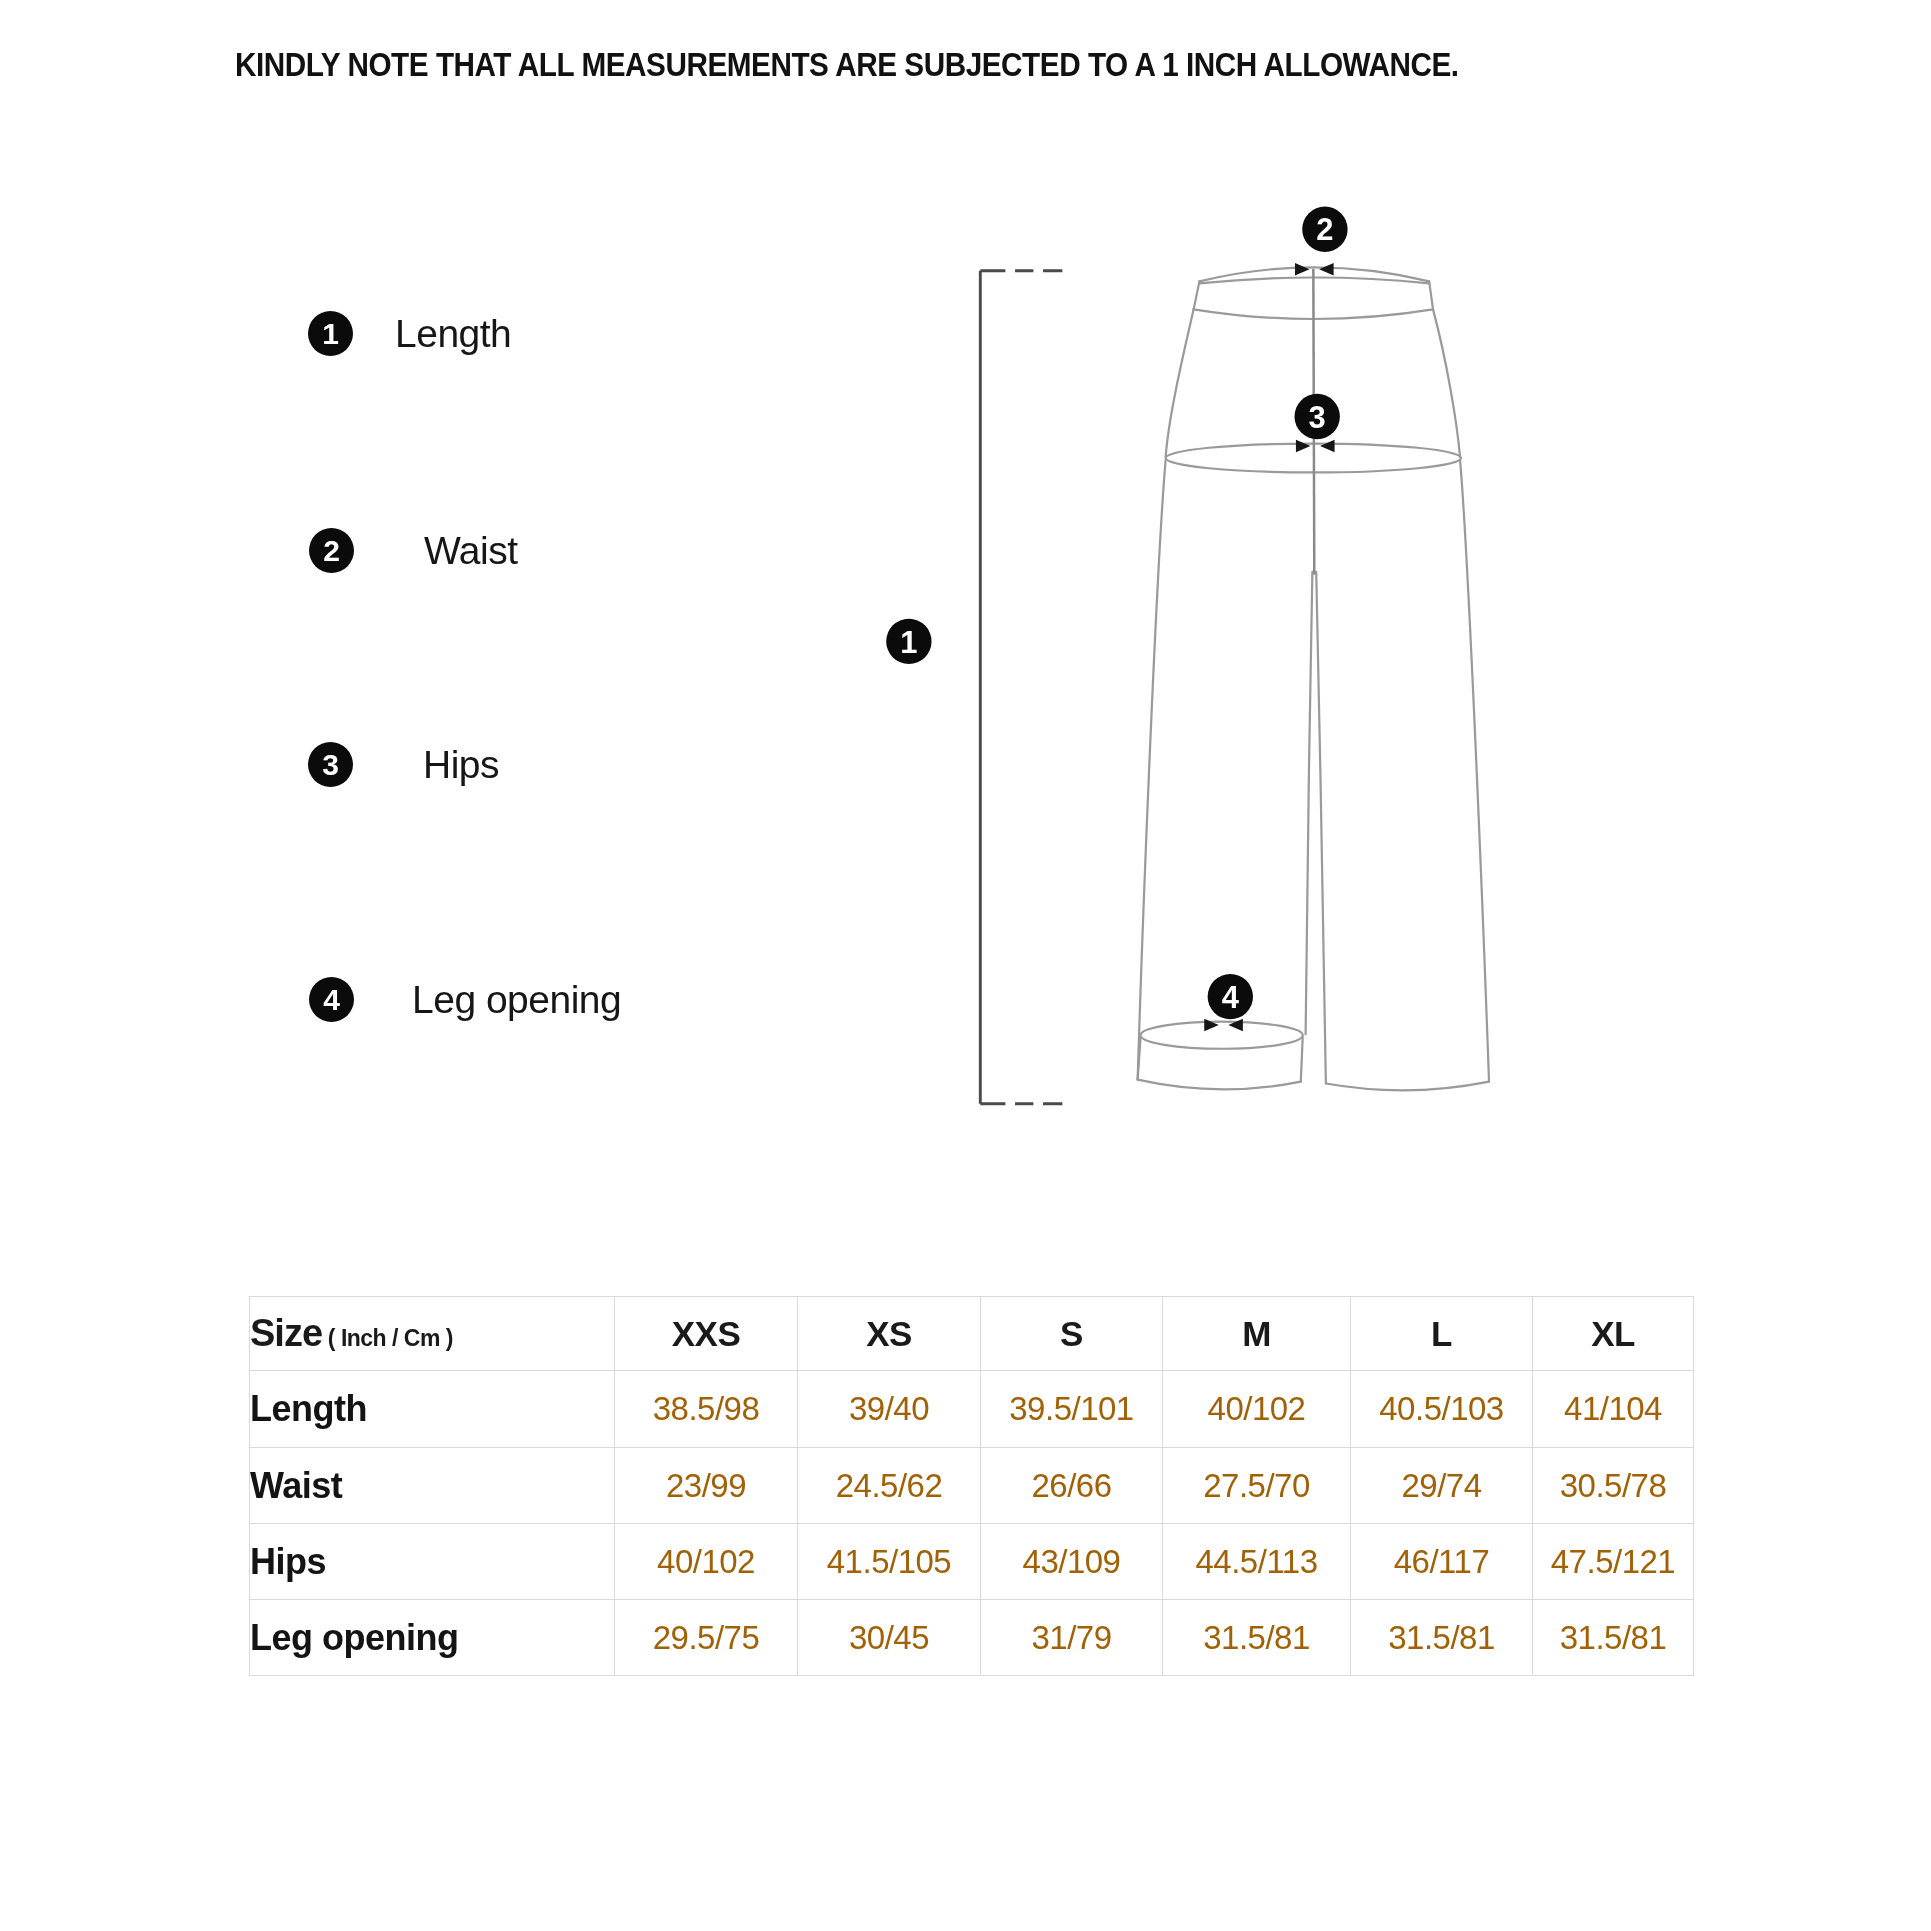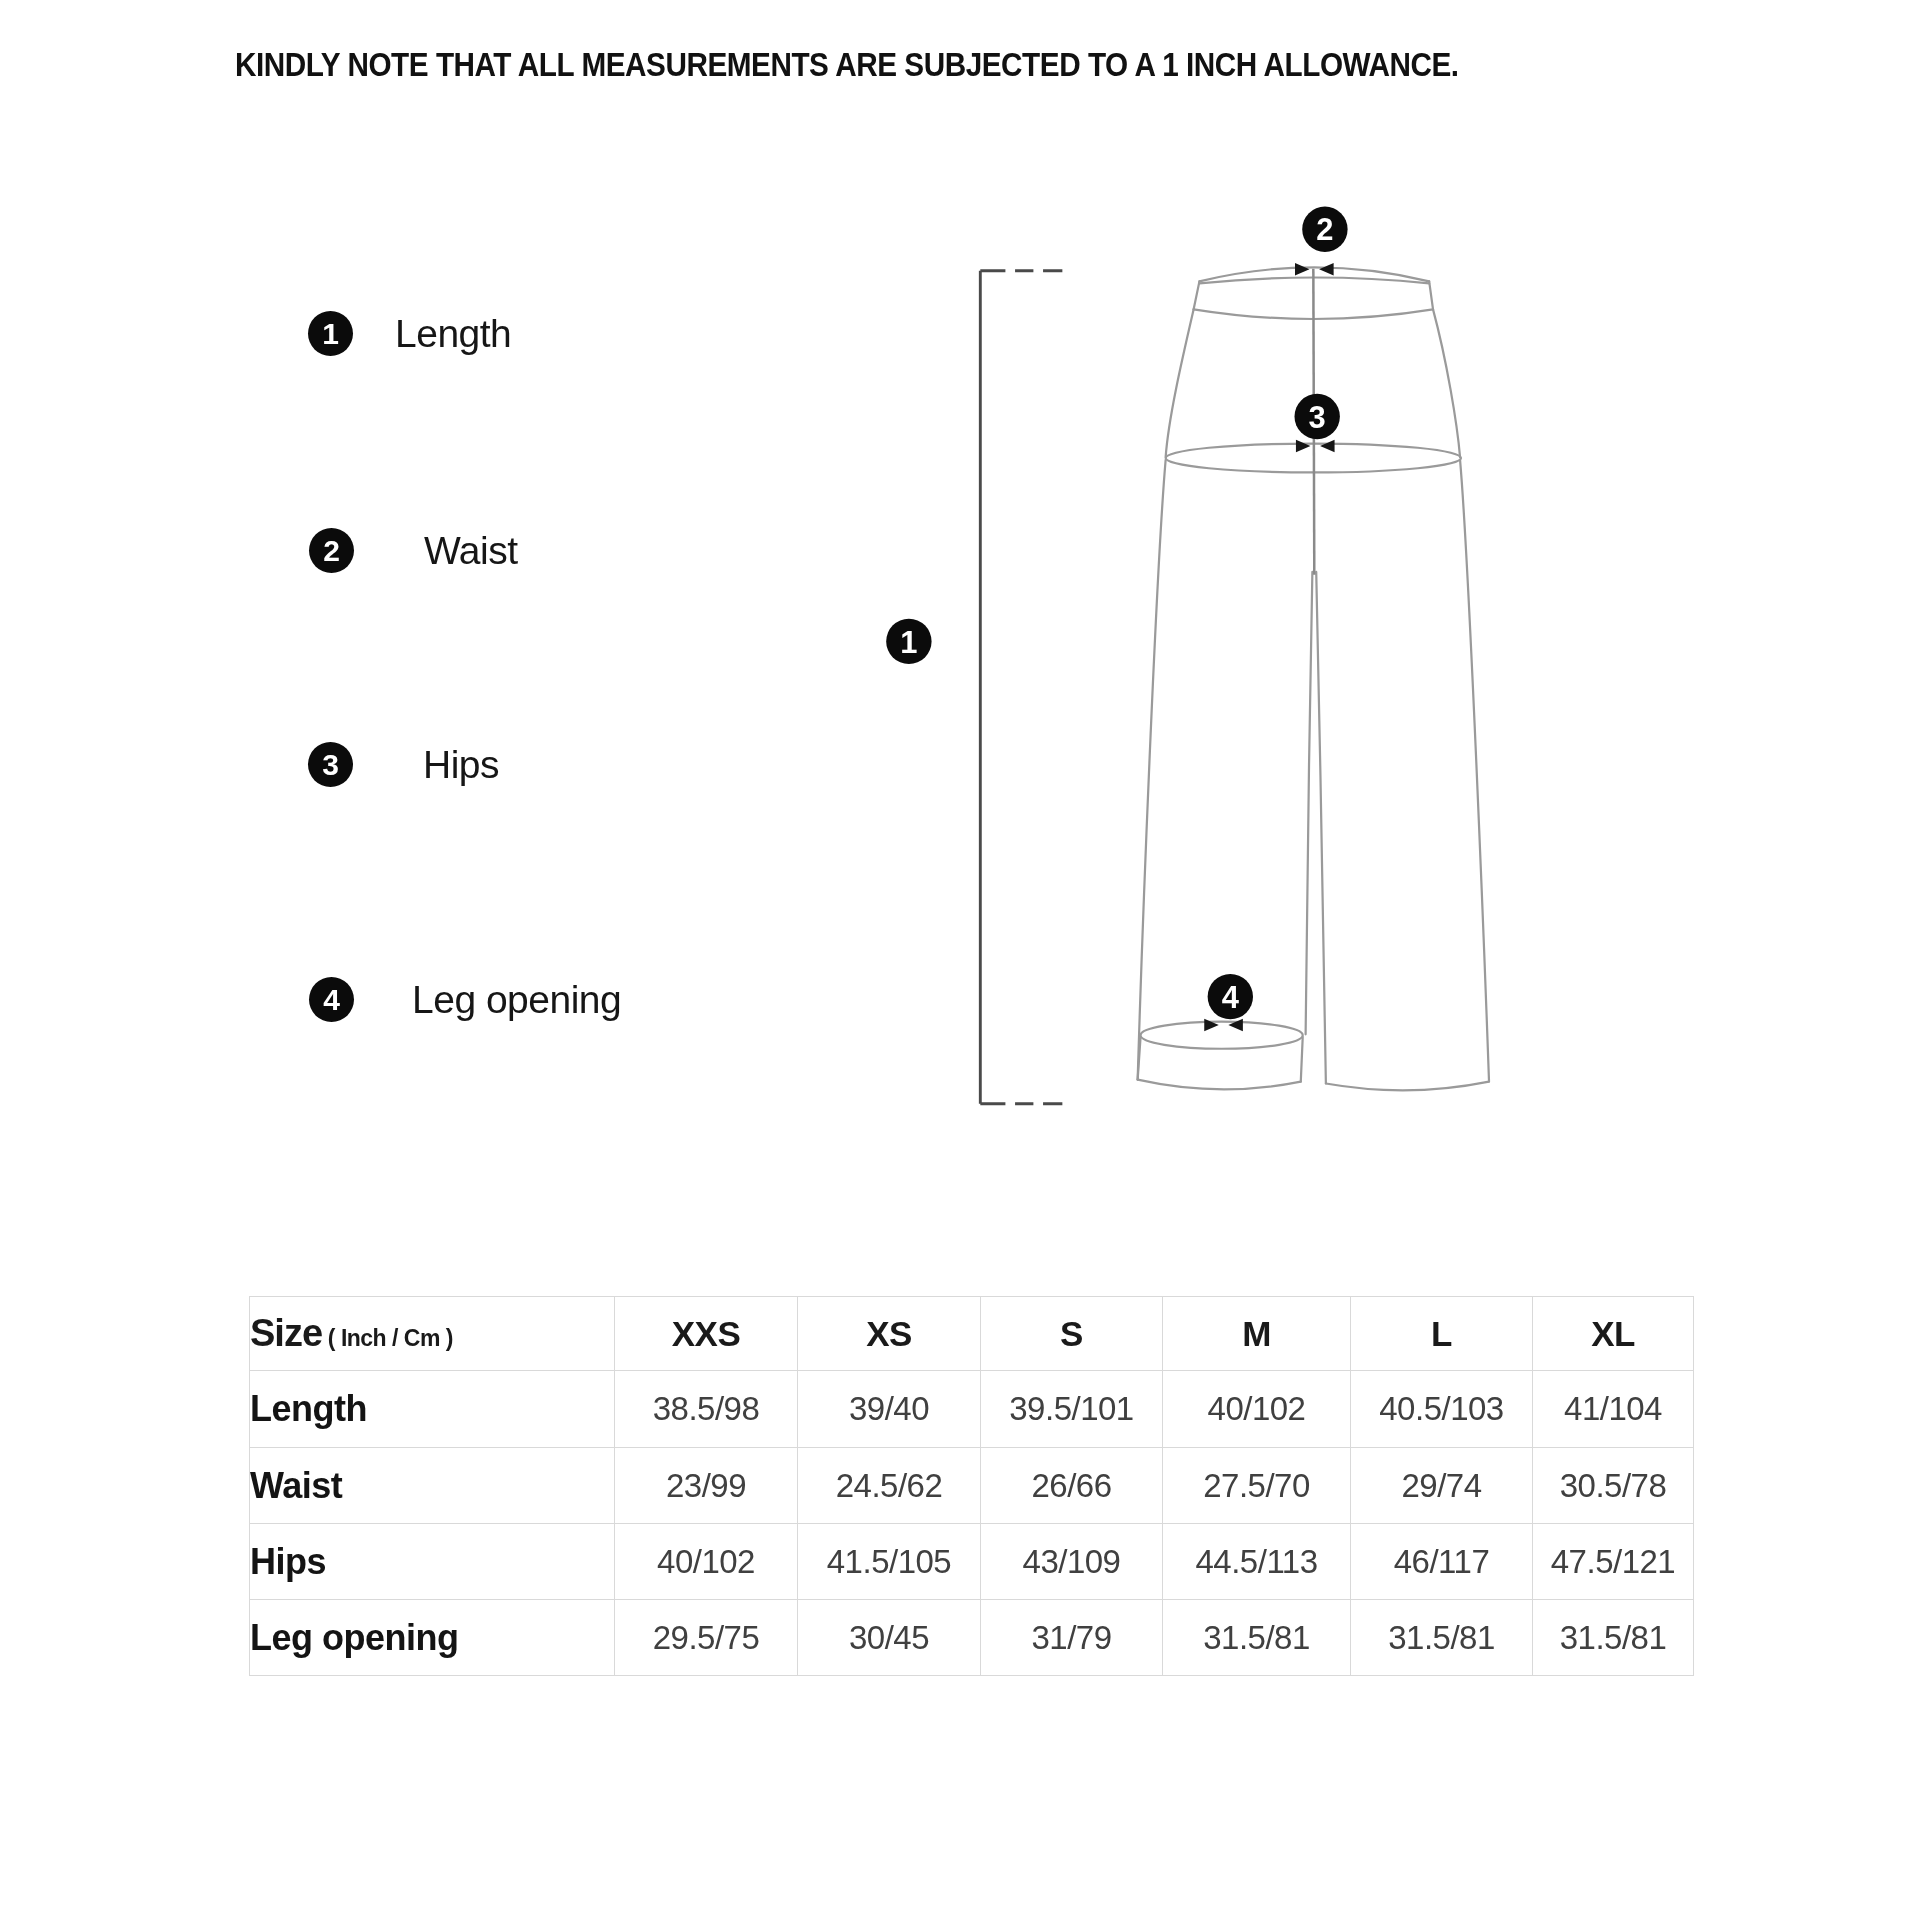--- a/index.html
+++ b/index.html
@@ -31,21 +31,21 @@
         table-layout:fixed;margin-top:28px;}
   table.size td,table.size th{border:1.9px solid #d9d9d9;padding:0;vertical-align:middle;
         background:#fff;}
   table.size th{font-weight:700;}
   .cell-sizehead{text-align:left;padding-left:21px;}
   .size-word{font-size:38px;font-weight:700;letter-spacing:-1px;}
   .unit-word{font-size:23px;font-weight:700;letter-spacing:-0.5px;margin-left:5.8px;}
   .col-head{font-size:35px;font-weight:700;text-align:center;letter-spacing:-0.5px;}
   .row-label{font-size:36px;font-weight:700;text-align:left;padding-left:21px;
         letter-spacing:-0.5px;color:#141414;}
-  .val{font-size:33px;font-weight:400;text-align:center;color:#404040;
+  .val{font-size:33px;font-weight:400;text-align:center;color:#a16207;
         letter-spacing:-0.5px;}
 </style>
 </head>
 <body>
 
 <div class="stage">
 
   <div class="note">KINDLY NOTE THAT ALL MEASUREMENTS ARE SUBJECTED TO A 1 INCH ALLOWANCE.</div>
 
   <div class="legend-item li1">

